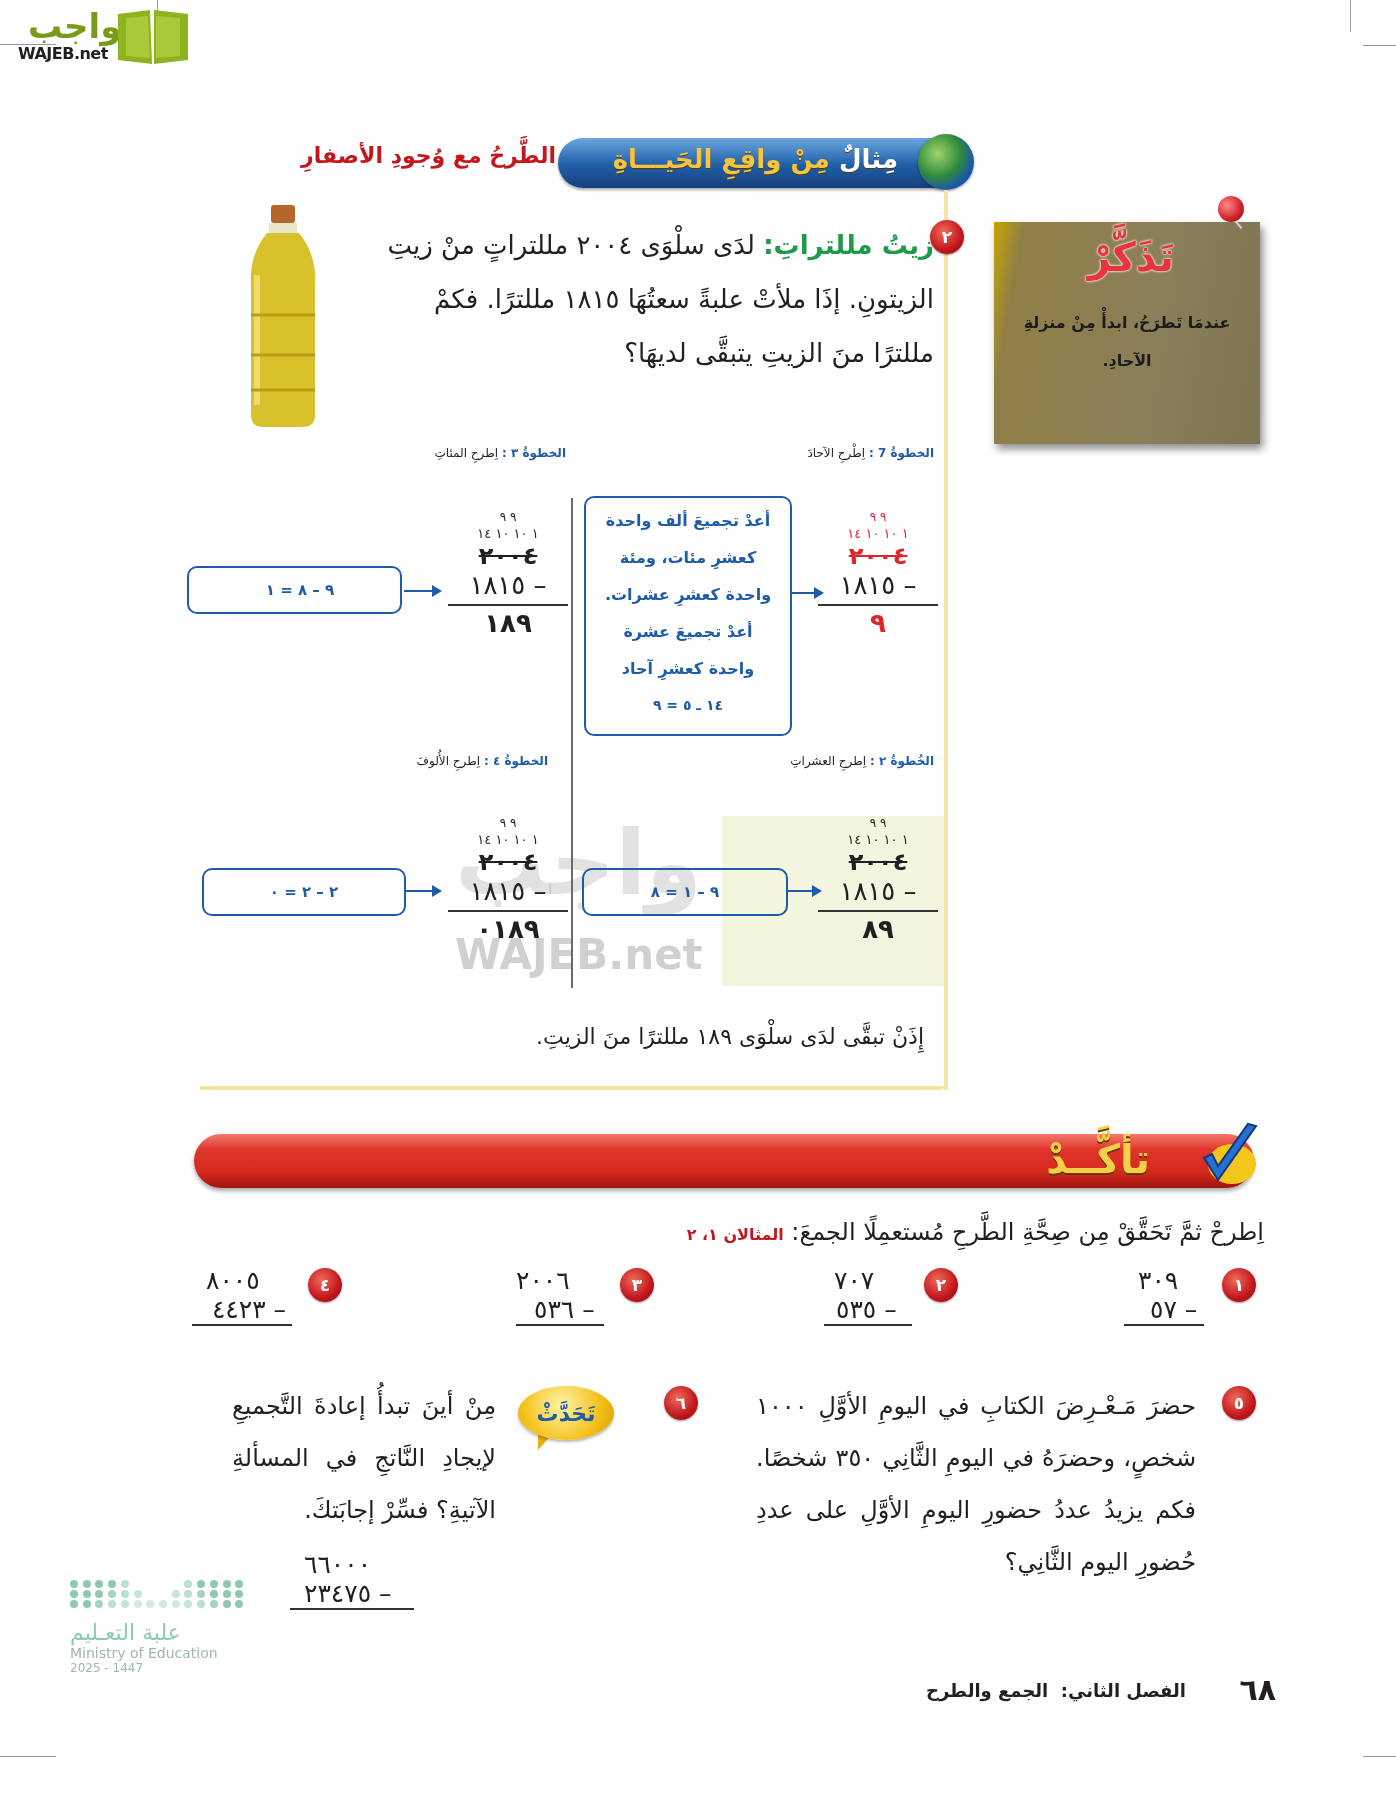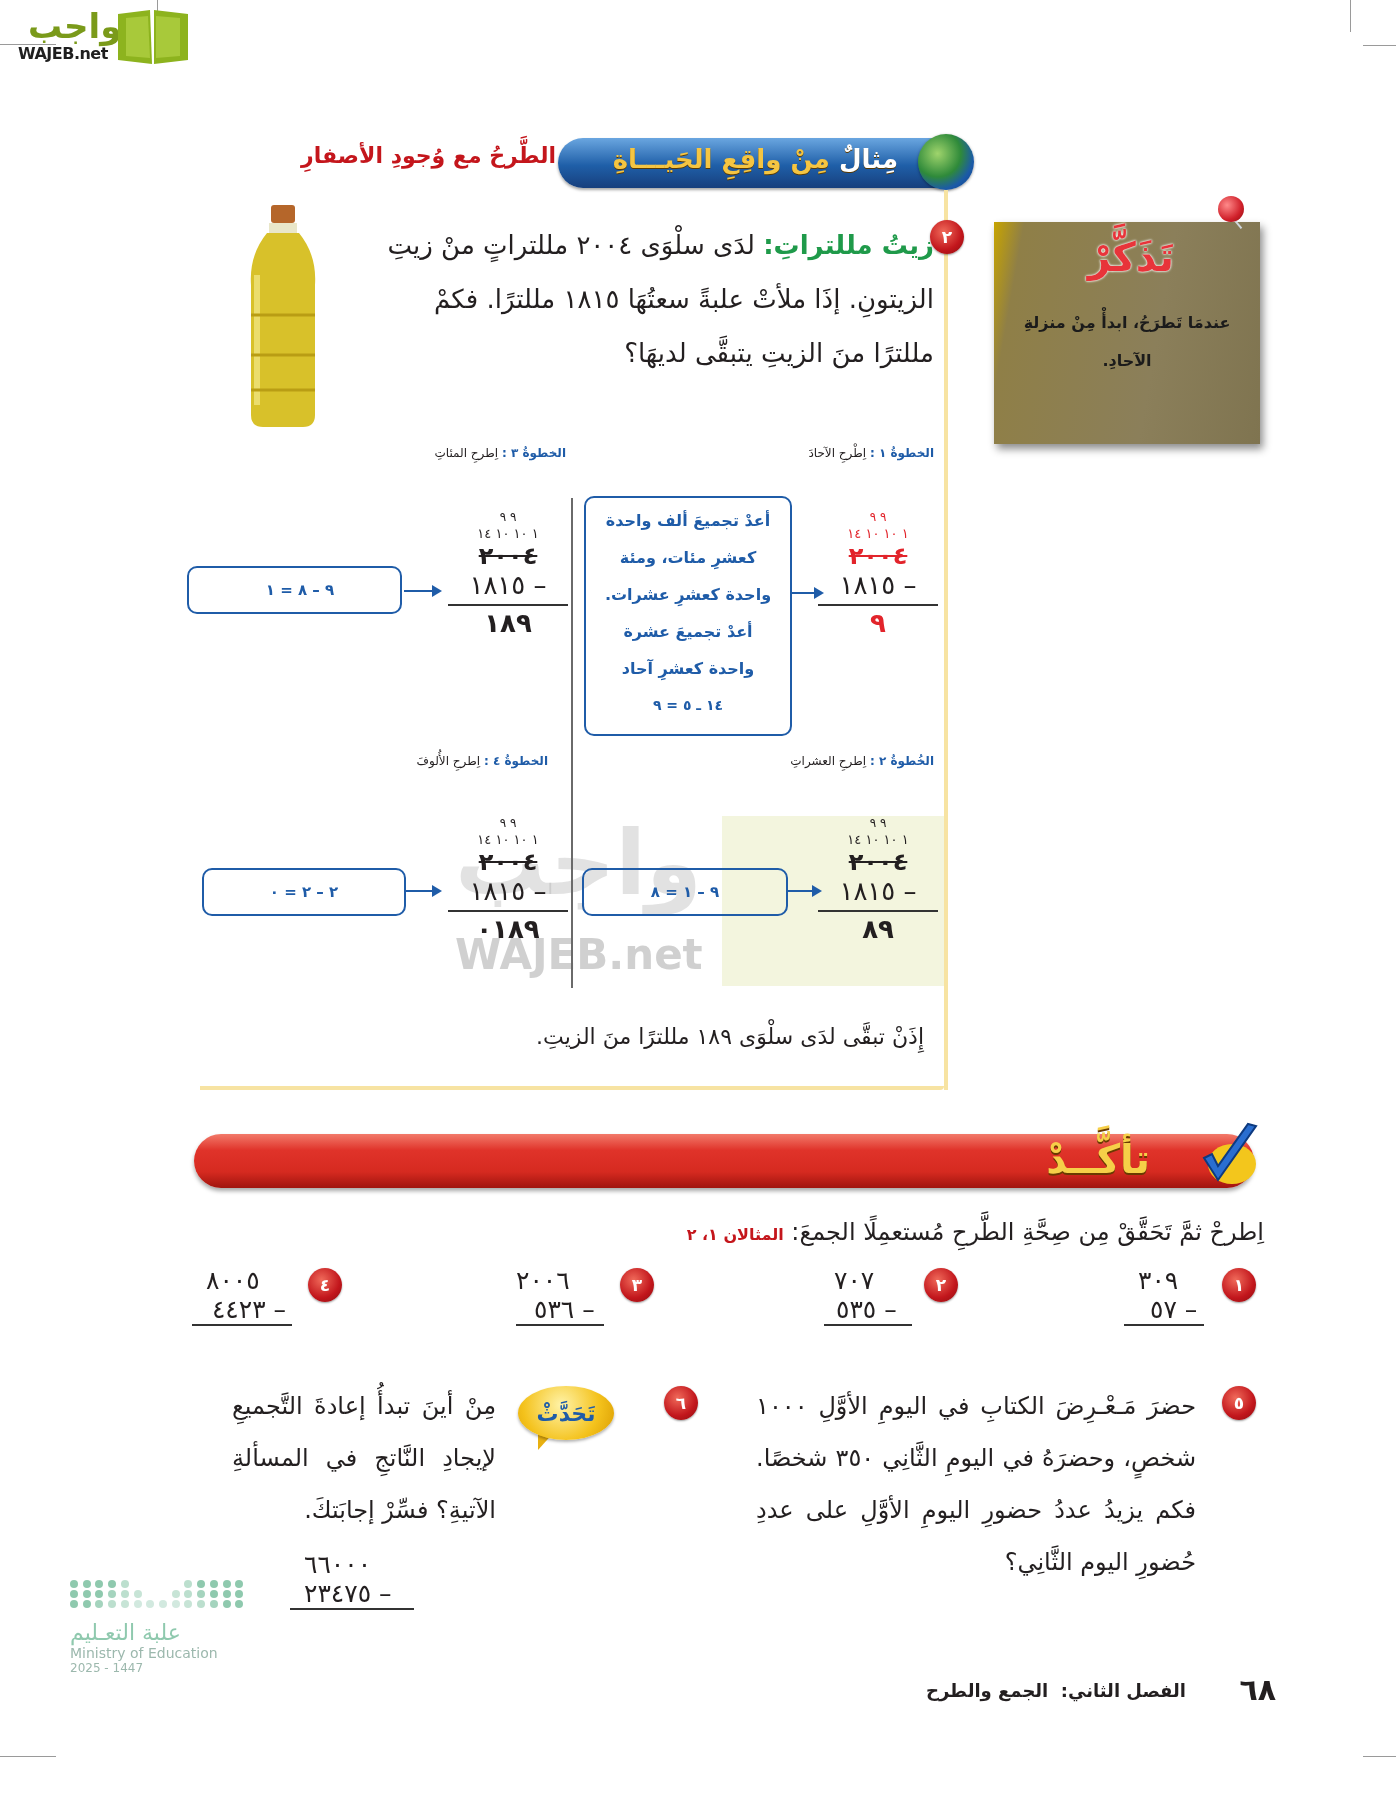--- a/index.html
+++ b/index.html
@@ -125,21 +125,21 @@
 <div class="abs pin-needle"></div>
 <div class="abs pin"></div>
 
 <div class="abs wm-book"></div>
 <div class="abs wm">واجب</div>
 <div class="abs wm2">WAJEB.net</div>
 
 <div class="abs divider"></div>
 
 <div class="abs step-title rtl" style="right:462px;top:446px;">
-  <span class="k">الخطوةُ ١ :</span> <span>اِطْرحِ الآحادَ</span>
+  <span class="k">الخطوةُ 7 :</span> <span>اِطْرحِ الآحادَ</span>
 </div>
 <div class="abs calc" style="left:818px;top:510px;">
   <div class="top9 red">٩ ٩</div>
   <div class="carry red">١ ١٠ ١٠ ١٤</div>
   <div class="top red">٢٠٠٤</div>
   <div class="sub"><span>١٨١٥</span> –</div>
   <div class="line"></div>
   <div class="res red">٩</div>
 </div>
 <div class="abs box explain rtl">

